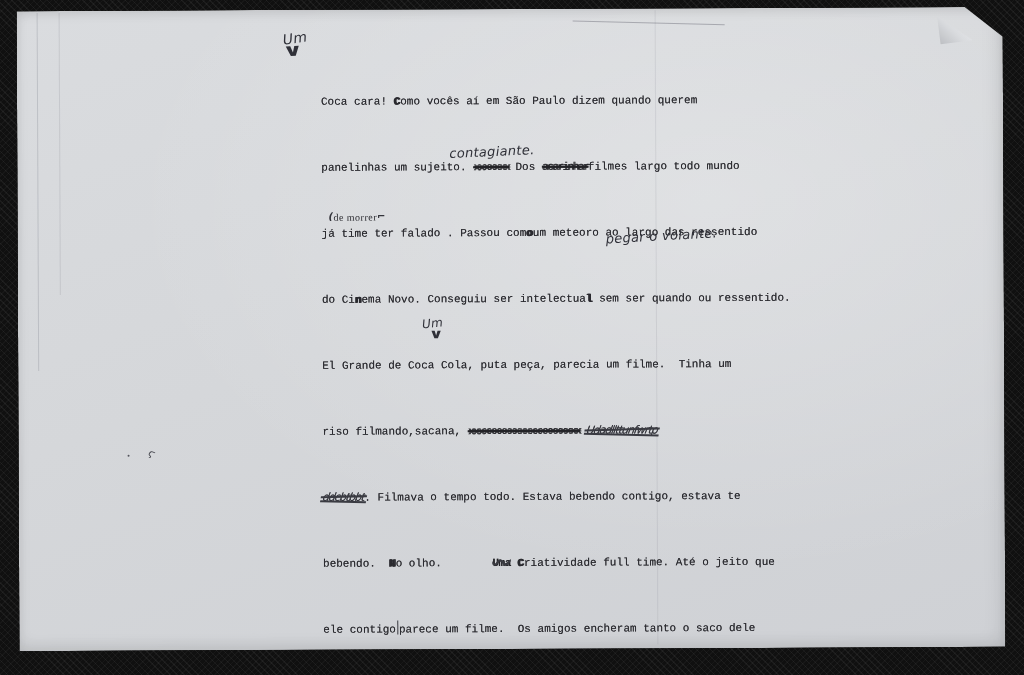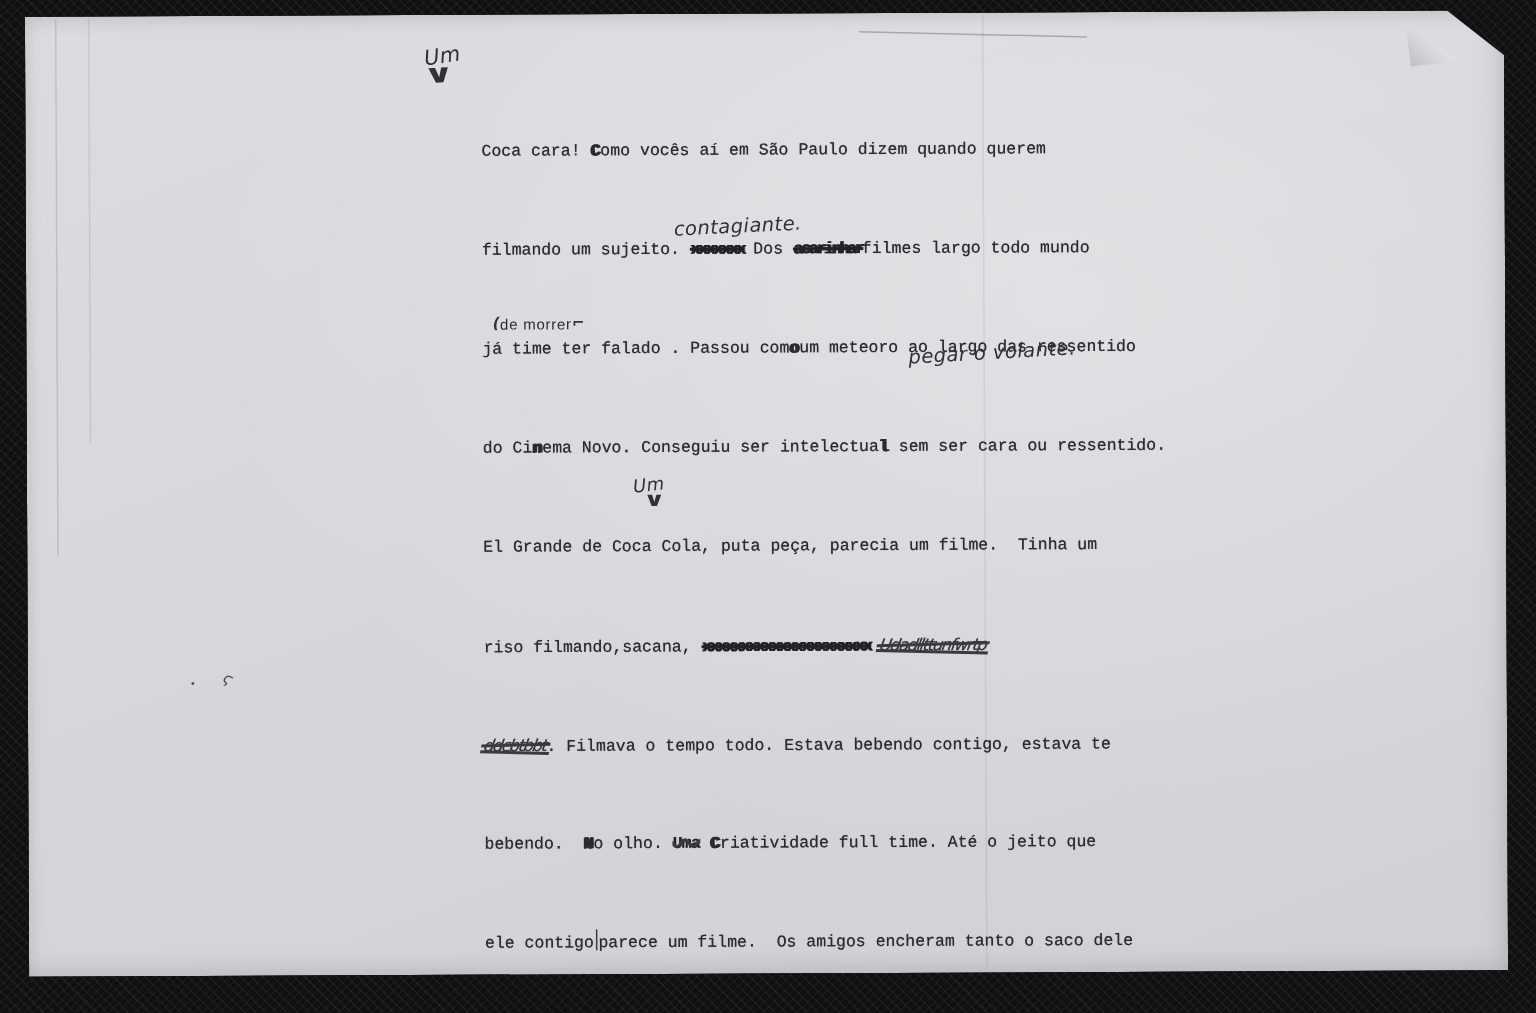--- a/index.html
+++ b/index.html
@@ -35,53 +35,54 @@
     background:rgba(70,70,82,0.35);transform:rotate(1.6deg);}
   .typescript{
     position:absolute;left:304px;top:37px;
     font-size:11px;line-height:22px;color:#2a2a2f;
     text-shadow:0 0 0.5px rgba(35,35,40,0.7);
     white-space:pre;
   }
   .line{height:22px;}
   .ot{font-weight:700;text-shadow:0.9px 0 currentColor,-0.5px 0.3px currentColor;}
   .xx{
-    font-weight:700;letter-spacing:-1.5px;color:#232327;
+    font-weight:400;letter-spacing:-1.5px;color:#232327;
     text-decoration:line-through;text-decoration-thickness:2px;
     text-shadow:1px 0 currentColor;
   }
   .hand{
     font-family:"DejaVu Sans",sans-serif;font-style:italic;
     color:#2f3038;letter-spacing:0.3px;
   }
   .hx{
     position:relative;display:inline-block;
     font-family:"DejaVu Sans",sans-serif;font-style:italic;
     letter-spacing:-1px;color:#34353c;transform:skewX(-10deg);
   }
   .hx::before,.hx::after{
     content:"";position:absolute;left:-2px;right:-2px;height:1.5px;background:#3a3b42;
   }
   .hx::before{top:42%;transform:rotate(-1.2deg);}
   .hx::after{top:62%;transform:rotate(1.6deg);}
   .xp{
     font-weight:700;color:#232327;letter-spacing:-0.5px;
     text-decoration:line-through wavy #3a3b42 1.5px;
+    margin-left:44px;
   }
   .vbar{display:inline-block;width:1px;height:14px;vertical-align:-2px;
     background:#3a3b42;margin:0 1px;}
   .hp{font-family:"DejaVu Sans",sans-serif;font-style:italic;font-weight:700;
     color:#33343b;position:relative;top:-1px;}
   .anno{position:absolute;white-space:nowrap;}
   .anno.um-top{left:266px;top:20px;font-size:14px;transform:rotate(-8deg);}
   .anno.caret-top{left:269px;top:30px;font-size:17px;font-weight:700;
     transform:scaleX(1.5) rotate(-4deg);font-style:normal;}
   .anno.contagiante{left:432px;top:135px;font-size:13px;transform:rotate(-2.5deg);}
   .anno.insert{left:311px;top:202px;font-size:10px;color:#2a2a2f;}
-  .anno.insert .typed{font-family:Liberation Sans, sans-serif;
+  .anno.insert .typed{font-family:Liberation Serif, serif;
     font-style:normal;letter-spacing:0.5px;}
   .anno.pegar{left:588px;top:220px;font-size:13px;transform:rotate(-3deg);}
   .anno.um-bot{left:404px;top:307px;font-size:12px;transform:rotate(-6deg);}
   .anno.caret-bot{left:413px;top:317px;font-size:13px;font-weight:700;
     transform:scaleX(1.4);font-style:normal;}
   .smudge{position:absolute;left:130px;top:437px;font-size:10px;color:#4a4b52;
     transform:rotate(24deg);font-family:"DejaVu Sans",sans-serif;font-style:italic;}
   .dot{position:absolute;left:109px;top:444px;width:2px;height:2px;border-radius:50%;
     background:#55565e;}
 </style>
@@ -90,23 +91,23 @@
 
 <div class="paper">
 
   <div class="crease c1"></div>
   <div class="crease c2"></div>
   <div class="crease mid"></div>
   <div class="scratch"></div>
 
   <div class="typescript">
     <div class="line"><span>Coca cara! </span><span class="ot">C</span><span>omo vocês aí em São Paulo dizem quando querem</span></div>
-    <div class="line"><span>filmando um sujeito. </span><span class="xx">xxxxxxx</span><span> Dos </span><span class="xx">acarinhar</span><span>filmes largo todo mundo</span></div>
+    <div class="line"><span>panelinhas um sujeito. </span><span class="xx">xxxxxxx</span><span> Dos </span><span class="xx">acarinhar</span><span>filmes largo todo mundo</span></div>
     <div class="line"><span>já time ter falado . Passou com</span><span class="ot">o</span><span>um meteoro ao largo das ressentido</span></div>
-    <div class="line"><span>do Ci</span><span class="ot">n</span><span>ema Novo. Conseguiu ser intelectua</span><span class="ot">l</span><span> sem ser cara ou ressentido.</span></div>
+    <div class="line"><span>do Ci</span><span class="ot">n</span><span>ema Novo. Conseguiu ser intelectua</span><span class="ot">l</span><span> sem ser quando ou ressentido.</span></div>
     <div class="line"><span>El Grande de Coca Cola, puta peça, parecia um filme.  Tinha um</span></div>
     <div class="line"><span>riso filmando,sacana, </span><span class="xx">xxxxxxxxxxxxxxxxxxxxxx</span><span> </span><span class="hx">Udadllttunfwrtp</span></div>
     <div class="line"><span class="hx">ddcbtbbt</span><span>. Filmava o tempo todo. Estava bebendo contigo, estava te</span></div>
     <div class="line"><span>bebendo.  </span><span class="ot">N</span><span>o olho. </span><span class="xp">Uma</span><span> </span><span class="ot">C</span><span>riatividade full time. Até o jeito que</span></div>
     <div class="line"><span>ele contigo</span><span class="vbar"></span><span>parece um filme.  Os amigos encheram tanto o saco dele</span></div>
     
     
     
     
     

